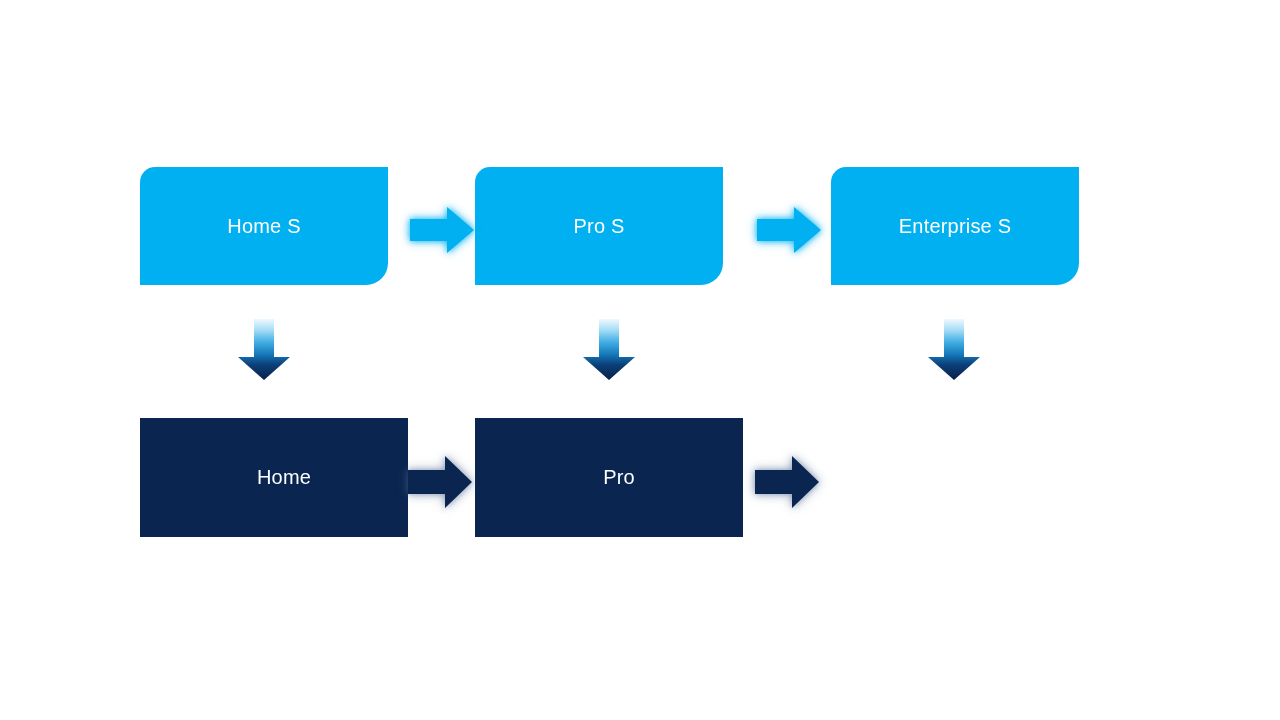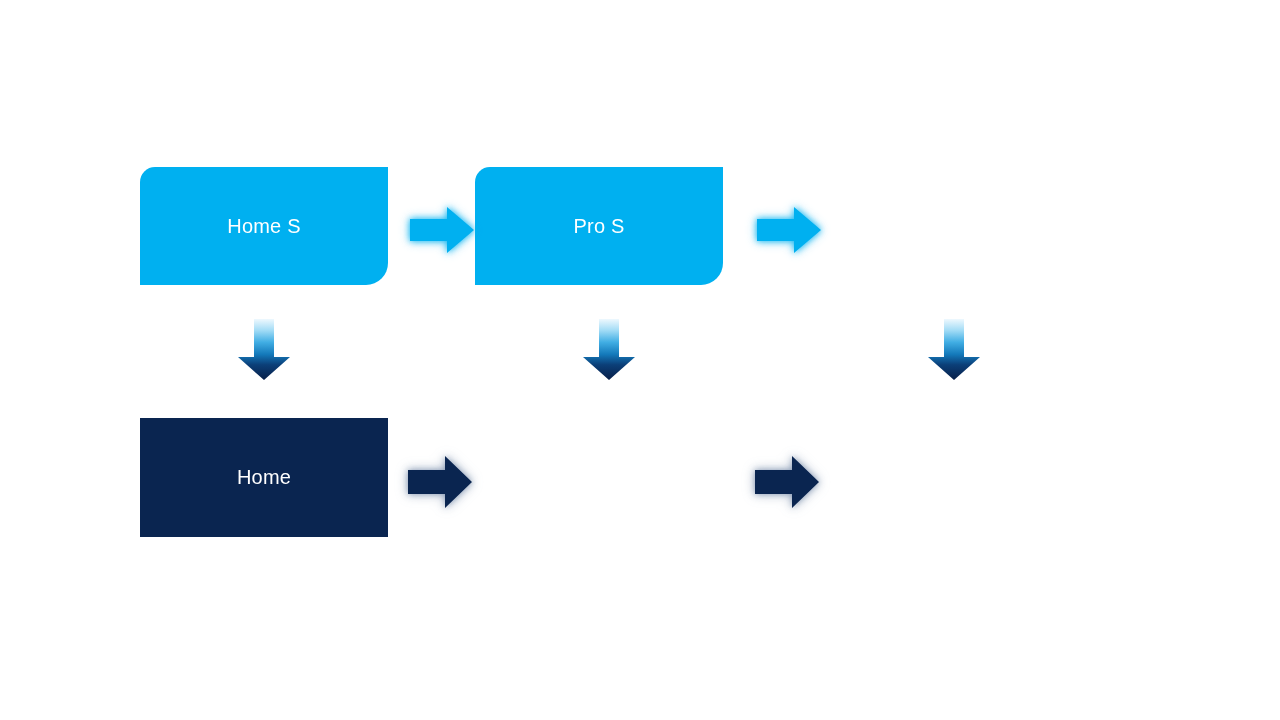--- a/index.html
+++ b/index.html
@@ -32,20 +32,21 @@
   .node.top {
     top: 167px;
     height: 118px;
     background: #00b0f0;
     border-radius: 15px 0 22px 0;
   }
   .node.bottom {
     top: 418px;
     height: 119px;
     background: #0a2550;
+    padding-left: 20px;
   }
   .col1 { left: 140px; }
   .col2 { left: 475px; }
   .col3 { left: 831px; }
 
   .arrow { position: absolute; display: block; }
   .arrow.cyan-glow {
     filter: drop-shadow(0 0 3px rgba(0,176,240,0.85)) drop-shadow(0 0 5px rgba(0,176,240,0.45));
   }
   .arrow.navy-glow {
@@ -75,23 +76,29 @@
       </linearGradient>
     </defs>
   </svg>
 
   <div class="node top col1">
     <span class="label">Home S</span>
   </div>
   <div class="node top col2">
     <span class="label">Pro S</span>
   </div>
+  <div class="node top col3">
+    <span class="label">Enterprise S</span>
+  </div>
 
   <div class="node bottom col1">
     <span class="label">Home</span>
+  </div>
+  <div class="node bottom col2">
+    <span class="label">Pro</span>
   </div>
 
   <svg class="arrow cyan-glow" style="left:410px; top:207px;" width="64" height="46" viewBox="0 0 64 46">
     <polygon points="0,12 37,12 37,0 64,23 37,46 37,34 0,34" fill="#00b0f0"></polygon>
   </svg>
   <svg class="arrow cyan-glow" style="left:757px; top:207px;" width="64" height="46" viewBox="0 0 64 46">
     <polygon points="0,12 37,12 37,0 64,23 37,46 37,34 0,34" fill="#00b0f0"></polygon>
   </svg>
 
   <svg class="arrow navy-glow" style="left:408px; top:456px;" width="64" height="52" viewBox="0 0 64 52">

